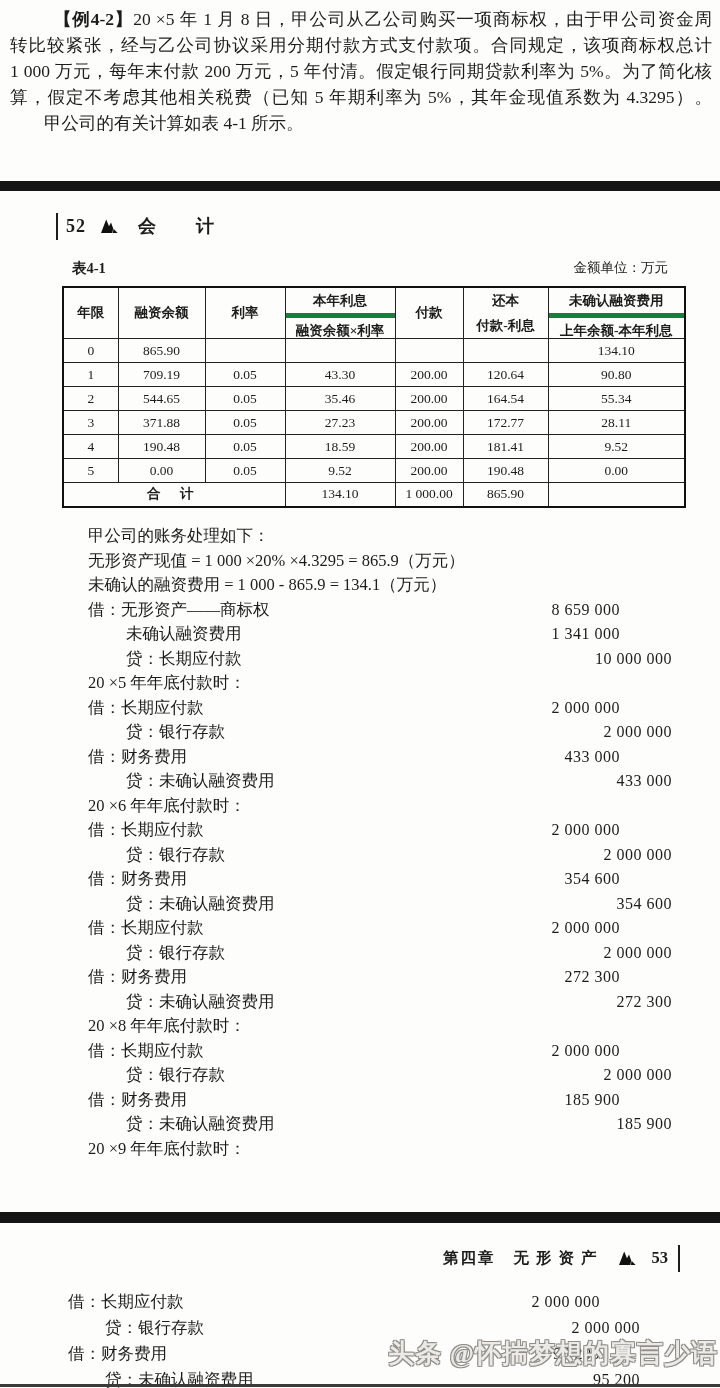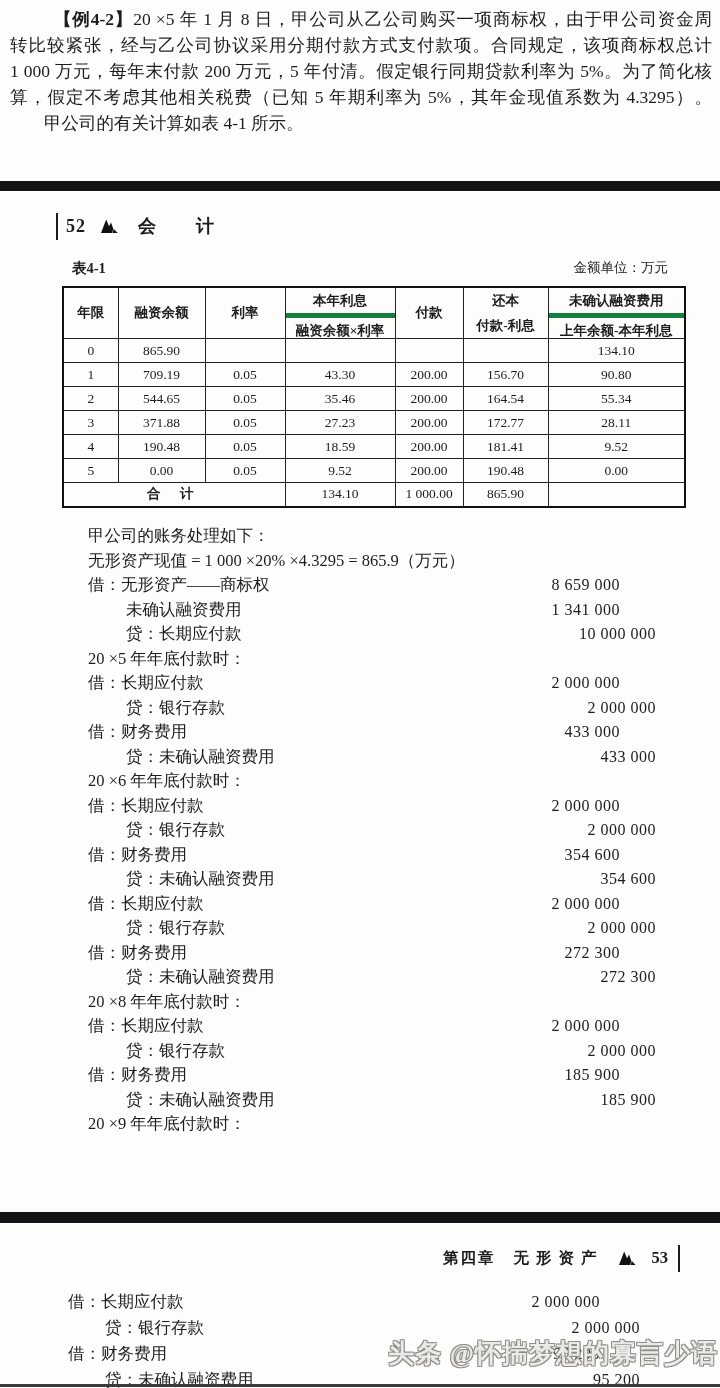--- a/index.html
+++ b/index.html
@@ -50,21 +50,21 @@
   #entries-p2 { top:1289px; }
   #entries-p1 .eline { height:24.5px; line-height:24.5px; position:relative; }
   #entries-p2 .eline { height:26px; line-height:26px; position:relative; }
   .etext { display:inline-block; }
   #entries-p1 .ind0 .etext { padding-left:88px; }
   #entries-p1 .ind1 .etext { padding-left:126px; }
   #entries-p2 .ind0 .etext { padding-left:68px; }
   #entries-p2 .ind1 .etext { padding-left:105px; }
   .eamt { position:absolute; top:0; font-size:16px; letter-spacing:0.5px; }
   #entries-p1 .eamt.d { right:100px; }
-  #entries-p1 .eamt.c { right:64px;font-family:Liberation Serif, serif; }
+  #entries-p1 .eamt.c { right:48px;font-family:Liberation Serif, serif; }
   #entries-p2 .eamt.d { right:120px; }
   #entries-p2 .eamt.c { right:80px; }
   
   #p2-header { position:absolute; top:1243px; right:40px; height:30px; display:flex; align-items:center; font-weight:700; font-size:15.5px; }
   #p2-header .chap { letter-spacing:2px; }
   #p2-header .ctit { margin-left:18px; letter-spacing:7px; }
   #p2-header .pno { margin:0 10px 0 4px; font-size:16.5px; }
   
   #watermark {
     position:absolute; top:1336px; right:2px; font-size:26px; font-weight:700;
@@ -142,21 +142,21 @@
           <td class="num"></td>
           <td class="num"></td>
           <td class="num">134.10</td>
         </tr>
         <tr>
           <td class="num">1</td>
           <td class="num">709.19</td>
           <td class="num">0.05</td>
           <td class="num">43.30</td>
           <td class="num">200.00</td>
-          <td class="num">156.70</td>
+          <td class="num">120.64</td>
           <td class="num">90.80</td>
         </tr>
         <tr>
           <td class="num">2</td>
           <td class="num">544.65</td>
           <td class="num">0.05</td>
           <td class="num">35.46</td>
           <td class="num">200.00</td>
           <td class="num">164.54</td>
           <td class="num">55.34</td>
@@ -194,20 +194,21 @@
           <td class="num">1 000.00</td>
           <td class="num">865.90</td>
           <td class="num"></td>
         </tr>
       </tbody>
   </table>
 
   <div id="entries-p1" class="entries">
       <div class="eline ind0"><span class="etext">甲公司的账务处理如下：</span></div>
       <div class="eline ind0"><span class="etext">无形资产现值 = 1 000 ×20% ×4.3295 = 865.9（万元）</span></div>
+      <div class="eline ind0"><span class="etext">未确认的融资费用 = 1 000 - 865.9 = 134.1（万元）</span></div>
       <div class="eline ind0"><span class="etext">借：无形资产——商标权</span><span class="eamt d">8 659 000</span></div>
       <div class="eline ind1"><span class="etext">未确认融资费用</span><span class="eamt d">1 341 000</span></div>
       <div class="eline ind1"><span class="etext">贷：长期应付款</span><span class="eamt c">10 000 000</span></div>
       <div class="eline ind0"><span class="etext">20 ×5 年年底付款时：</span></div>
       <div class="eline ind0"><span class="etext">借：长期应付款</span><span class="eamt d">2 000 000</span></div>
       <div class="eline ind1"><span class="etext">贷：银行存款</span><span class="eamt c">2 000 000</span></div>
       <div class="eline ind0"><span class="etext">借：财务费用</span><span class="eamt d">433 000</span></div>
       <div class="eline ind1"><span class="etext">贷：未确认融资费用</span><span class="eamt c">433 000</span></div>
       <div class="eline ind0"><span class="etext">20 ×6 年年底付款时：</span></div>
       <div class="eline ind0"><span class="etext">借：长期应付款</span><span class="eamt d">2 000 000</span></div>

